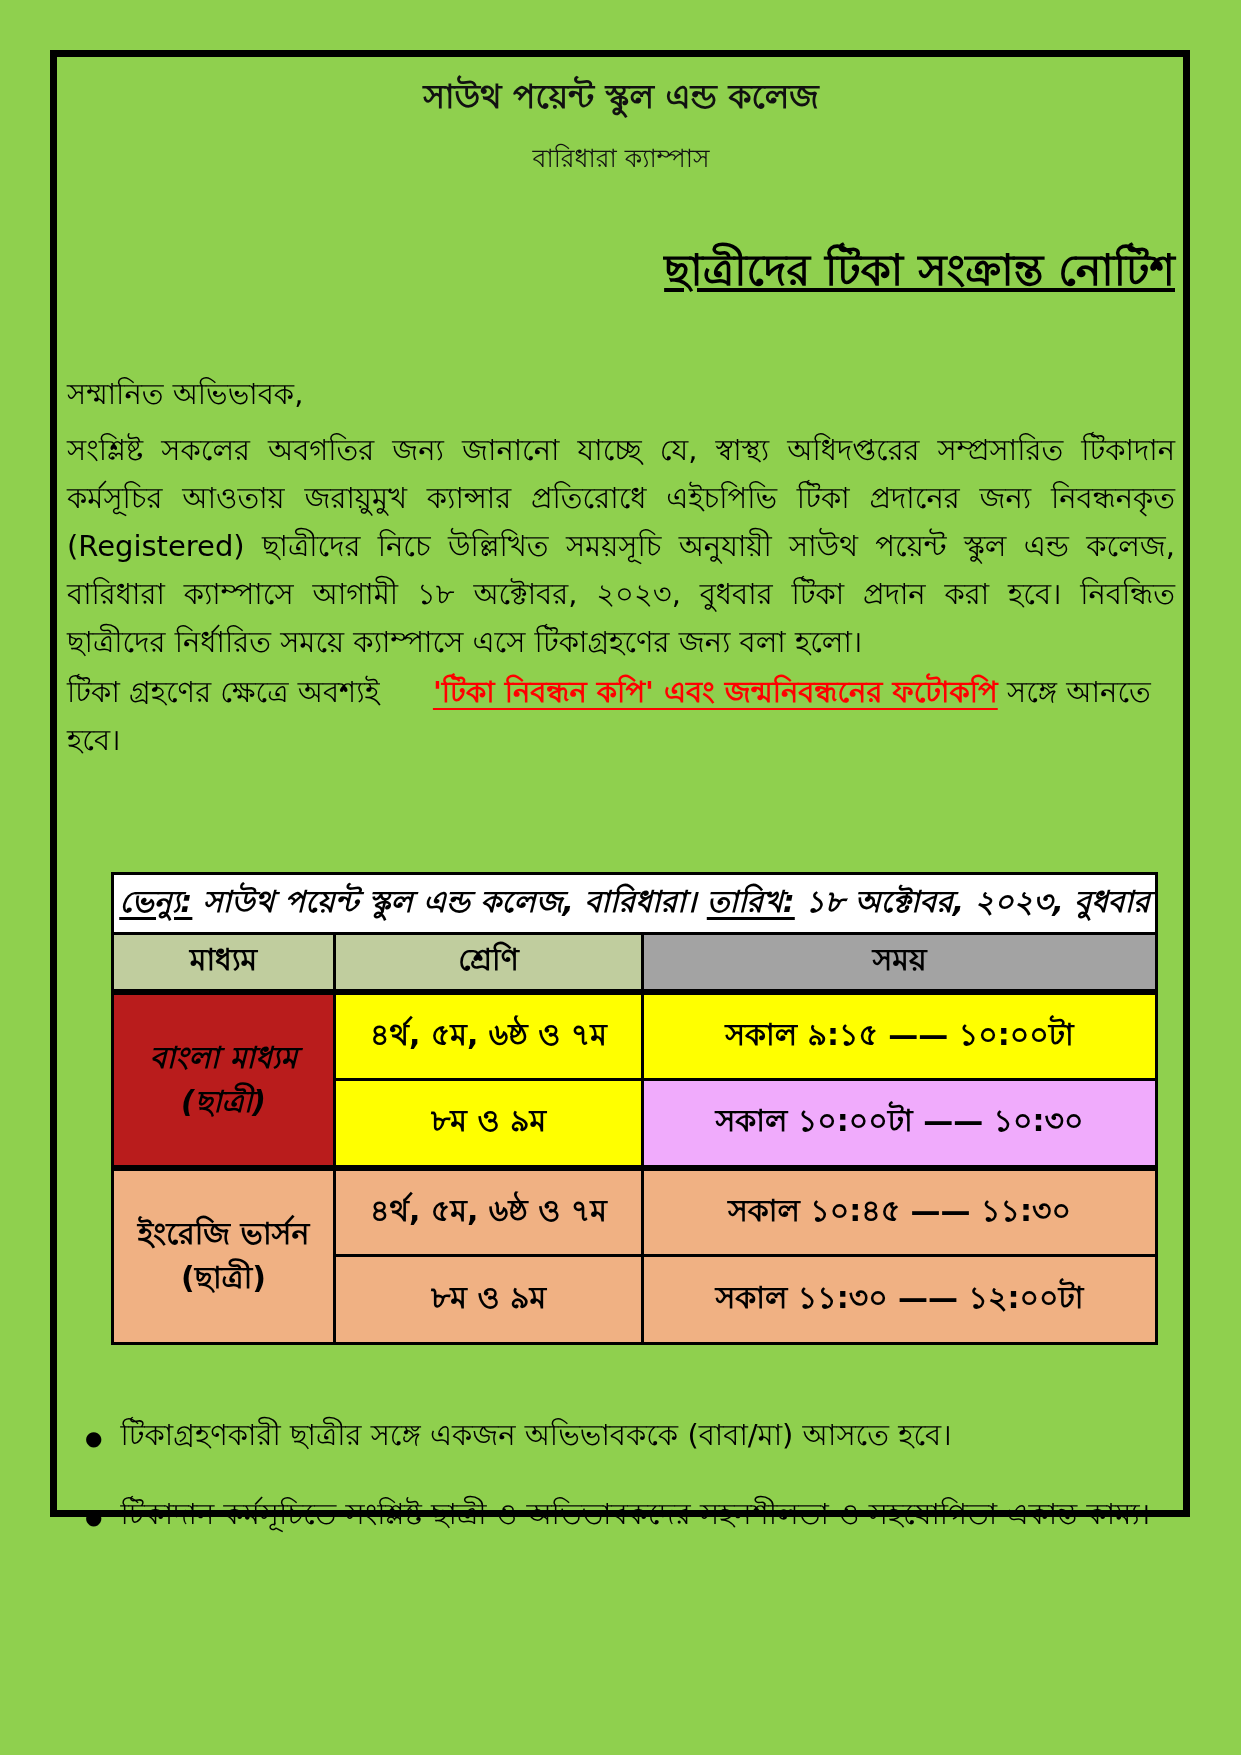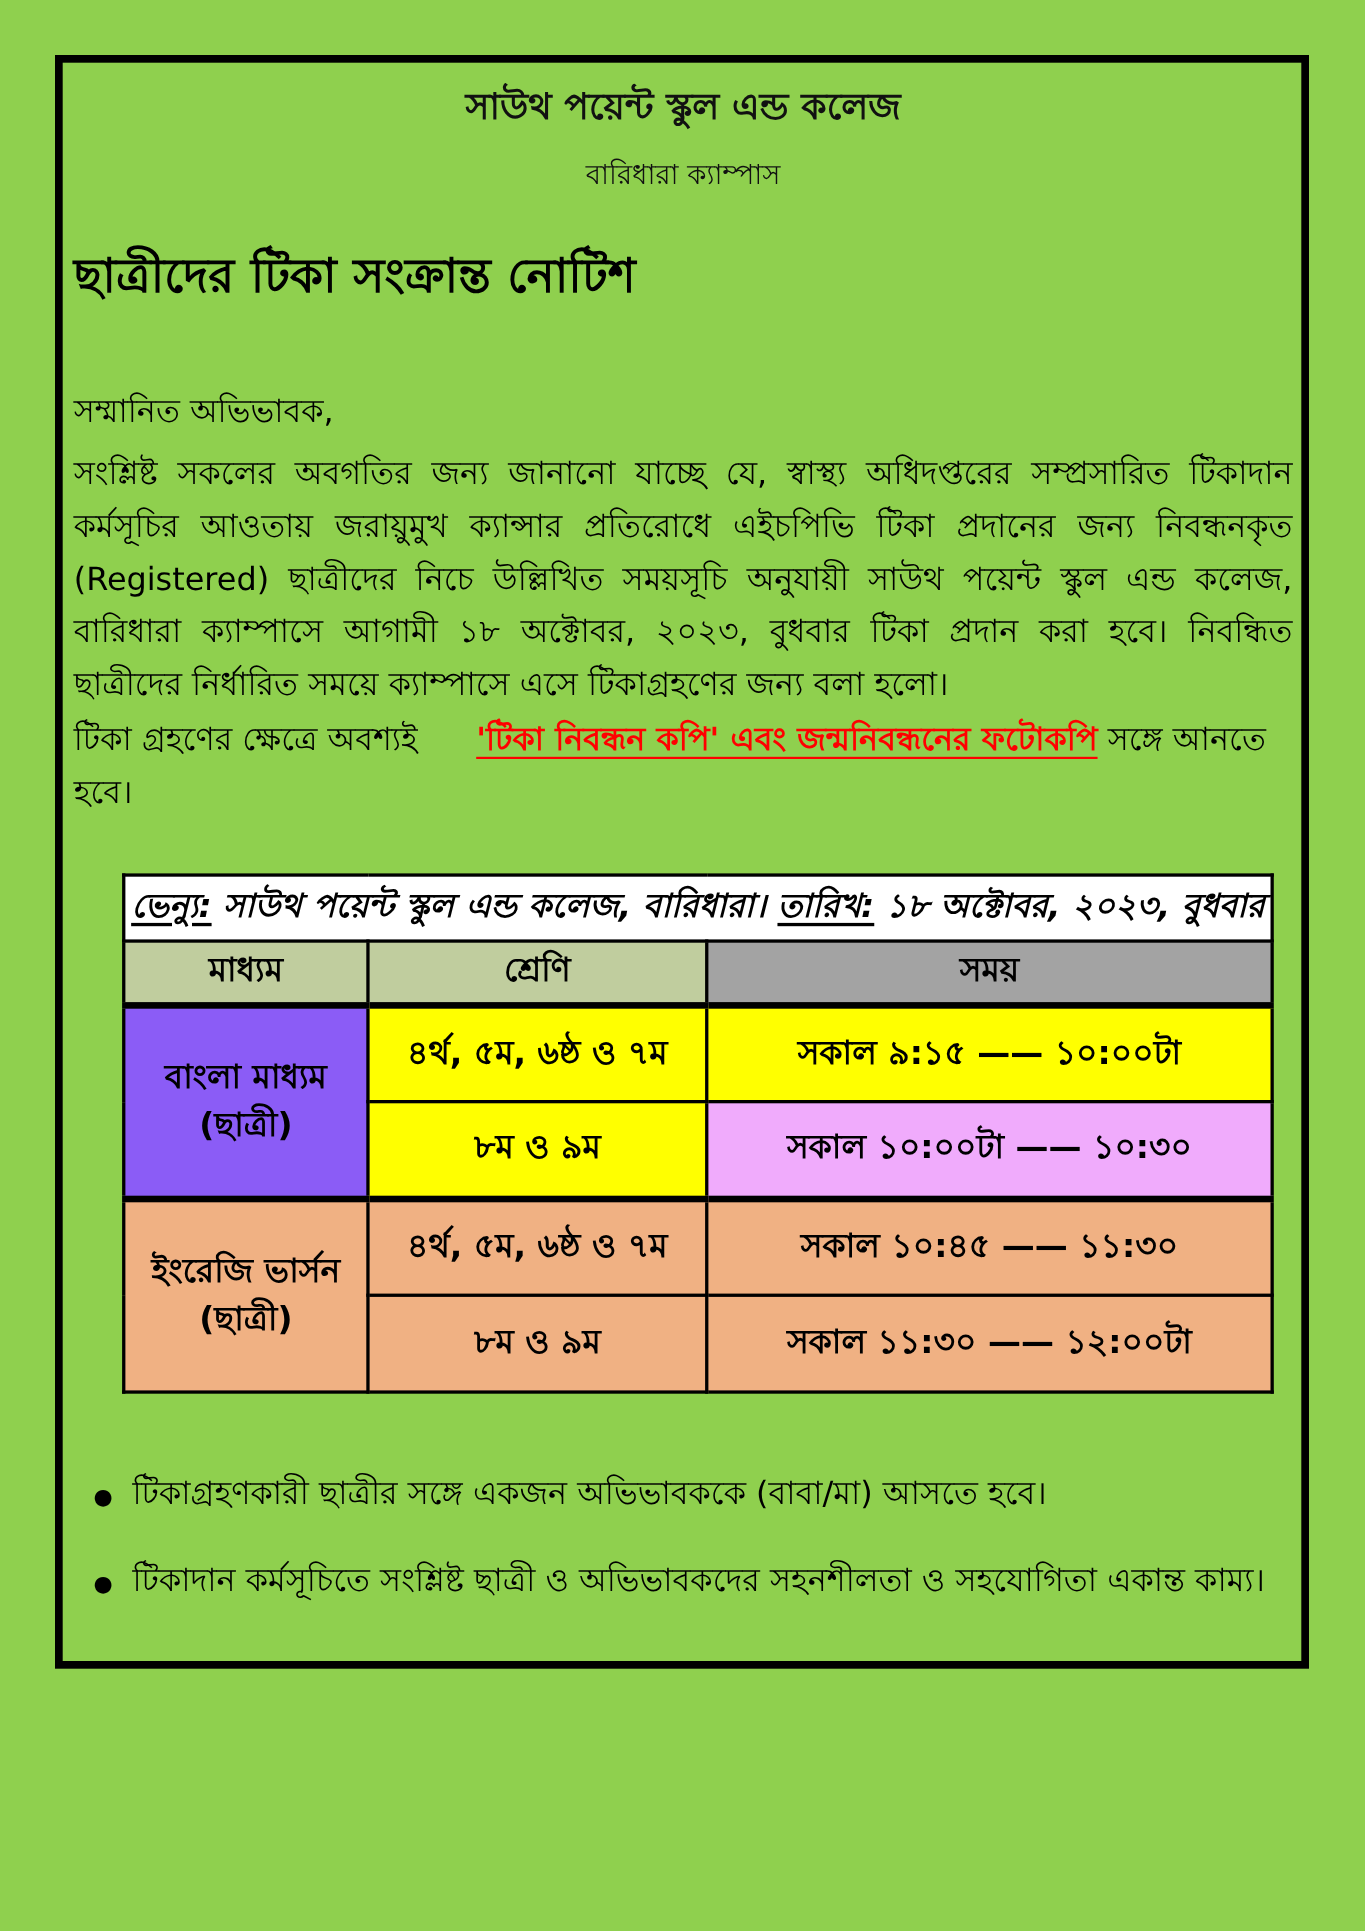--- a/index.html
+++ b/index.html
@@ -19,24 +19,25 @@
     width: 1140px; height: 1467px;
     border: 7px solid #000;
     padding: 10px 8px 0 10px;
   }
 
   .doc-header { text-align: center; margin-top: 4px; }
   .school-name { font-size: 33px; font-weight: bold; color: #111; }
   .campus-name { font-size: 25px; margin-top: 12px; color: #111; }
 
   .notice-title {
-    text-align: left;
+    text-align: right;
     font-size: 43px;
     font-weight: bold;
-    margin-top: 36px;
+    text-decoration: underline;
+    margin-top: 56px;
     color: #000;
   }
 
   .salutation { font-size: 29px; margin-top: 62px; color: #000; }
 
   .body-par {
     font-size: 29px;
     line-height: 48px;
     text-align: justify;
     margin-top: 6px;
@@ -55,21 +56,21 @@
     font-size: 29px;
     line-height: 50px;
     text-align: justify;
     margin-top: 46px;
     color: #000;
   }
   .note-italic { font-style: italic; }
 
   table.sched {
     border-collapse: collapse;
-    margin: 50px 0 0 44px;
+    margin: 108px 0 0 44px;
     width: 1044px;
     table-layout: fixed;
   }
   table.sched td, table.sched th {
     border: 3px solid #000;
     text-align: center;
     vertical-align: middle;
     color: #000;
   }
   tr.cap-row td {
@@ -124,21 +125,21 @@
       <tbody>
         <tr class="cap-row">
           <td colspan="3" style="background-color: rgb(255, 255, 255);"><span class="cap-underline">ভেন্যু:</span><span> সাউথ পয়েন্ট স্কুল এন্ড কলেজ, বারিধারা। </span><span class="cap-underline">তারিখ:</span><span> ১৮ অক্টোবর, ২০২৩, বুধবার</span></td>
         </tr>
         <tr class="head-row">
           <th style="background-color: rgb(192, 205, 158);">মাধ্যম</th>
           <th style="background-color: rgb(192, 205, 158);">শ্রেণি</th>
           <th style="background-color: #a3a3a3;">সময়</th>
         </tr>
         <tr class="data-row group-sep">
-          <td rowspan="2" class="medium-cell" style="background-color: #8b5cf6;">
+          <td rowspan="2" class="medium-cell" style="background-color: #b91c1c; font-style: italic;">
             <div>বাংলা মাধ্যম</div>
             <div>(ছাত্রী)</div>
           </td>
           <td style="background-color: rgb(255, 255, 0);">৪র্থ, ৫ম, ৬ষ্ঠ ও ৭ম</td>
           <td style="background-color: rgb(255, 255, 0);">সকাল ৯:১৫ —— ১০:০০টা</td>
         </tr>
         <tr class="data-row">
           <td style="background-color: rgb(255, 255, 0);">৮ম ও ৯ম</td>
           <td style="background-color: #f0abfc;">সকাল ১০:০০টা —— ১০:৩০</td>
         </tr>

